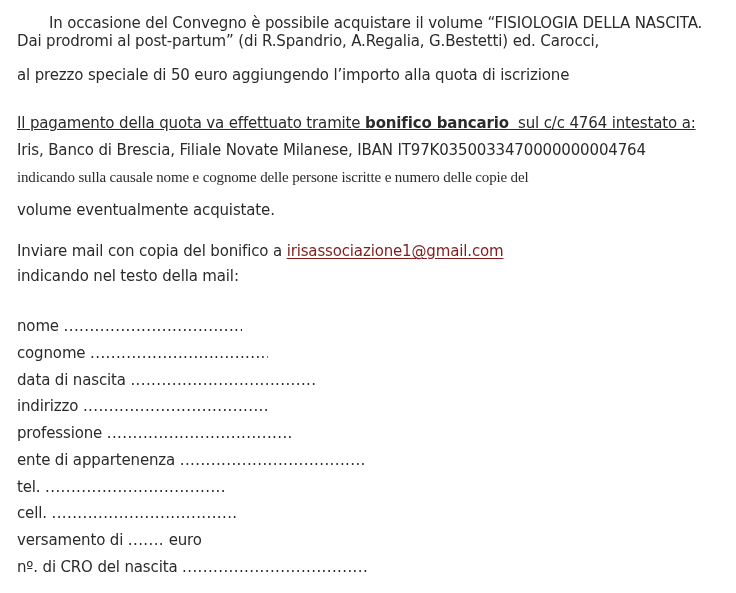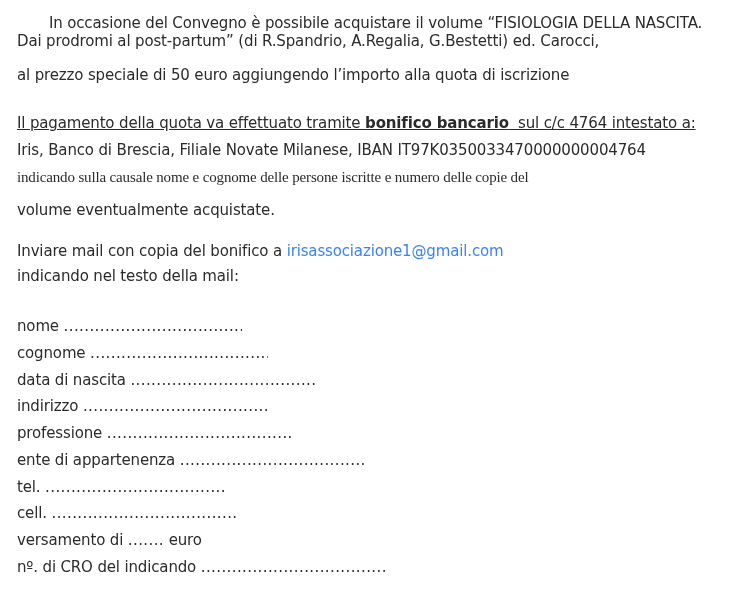--- a/index.html
+++ b/index.html
@@ -24,21 +24,22 @@
     }
     .line {
       position: absolute;
       left: 0;
       white-space: nowrap;
       letter-spacing: -0.15px;
       line-height: 20px;
     }
     .bold { font-weight: bold; }
     .link {
-      color: #3b82f6;
+      color: #7f1d1d;
+      text-decoration: underline;
       text-underline-offset: 2px;
       cursor: pointer;
     }
     .leader {
       letter-spacing: 0.4px;
     }
   </style>
 </head>
 <body>
 
@@ -91,17 +92,17 @@
   <div class="line" style="top:503px;">
     <span>cell.</span>
     <span class="leader" style="display:inline-block;width:186px;overflow:hidden;vertical-align:bottom;">................................................</span>
   </div>
   <div class="line" style="top:530px;text-align:center;">
     <span>versamento di</span>
     <span class="leader">.......</span>
     <span>euro</span>
   </div>
   <div class="line" style="top:557px;">
-    <span>nº. di CRO del indicando</span>
+    <span>nº. di CRO del nascita</span>
     <span class="leader" style="display:inline-block;width:186px;overflow:hidden;vertical-align:bottom;">................................................</span>
   </div>
 
 </div>
 
 </body></html>

